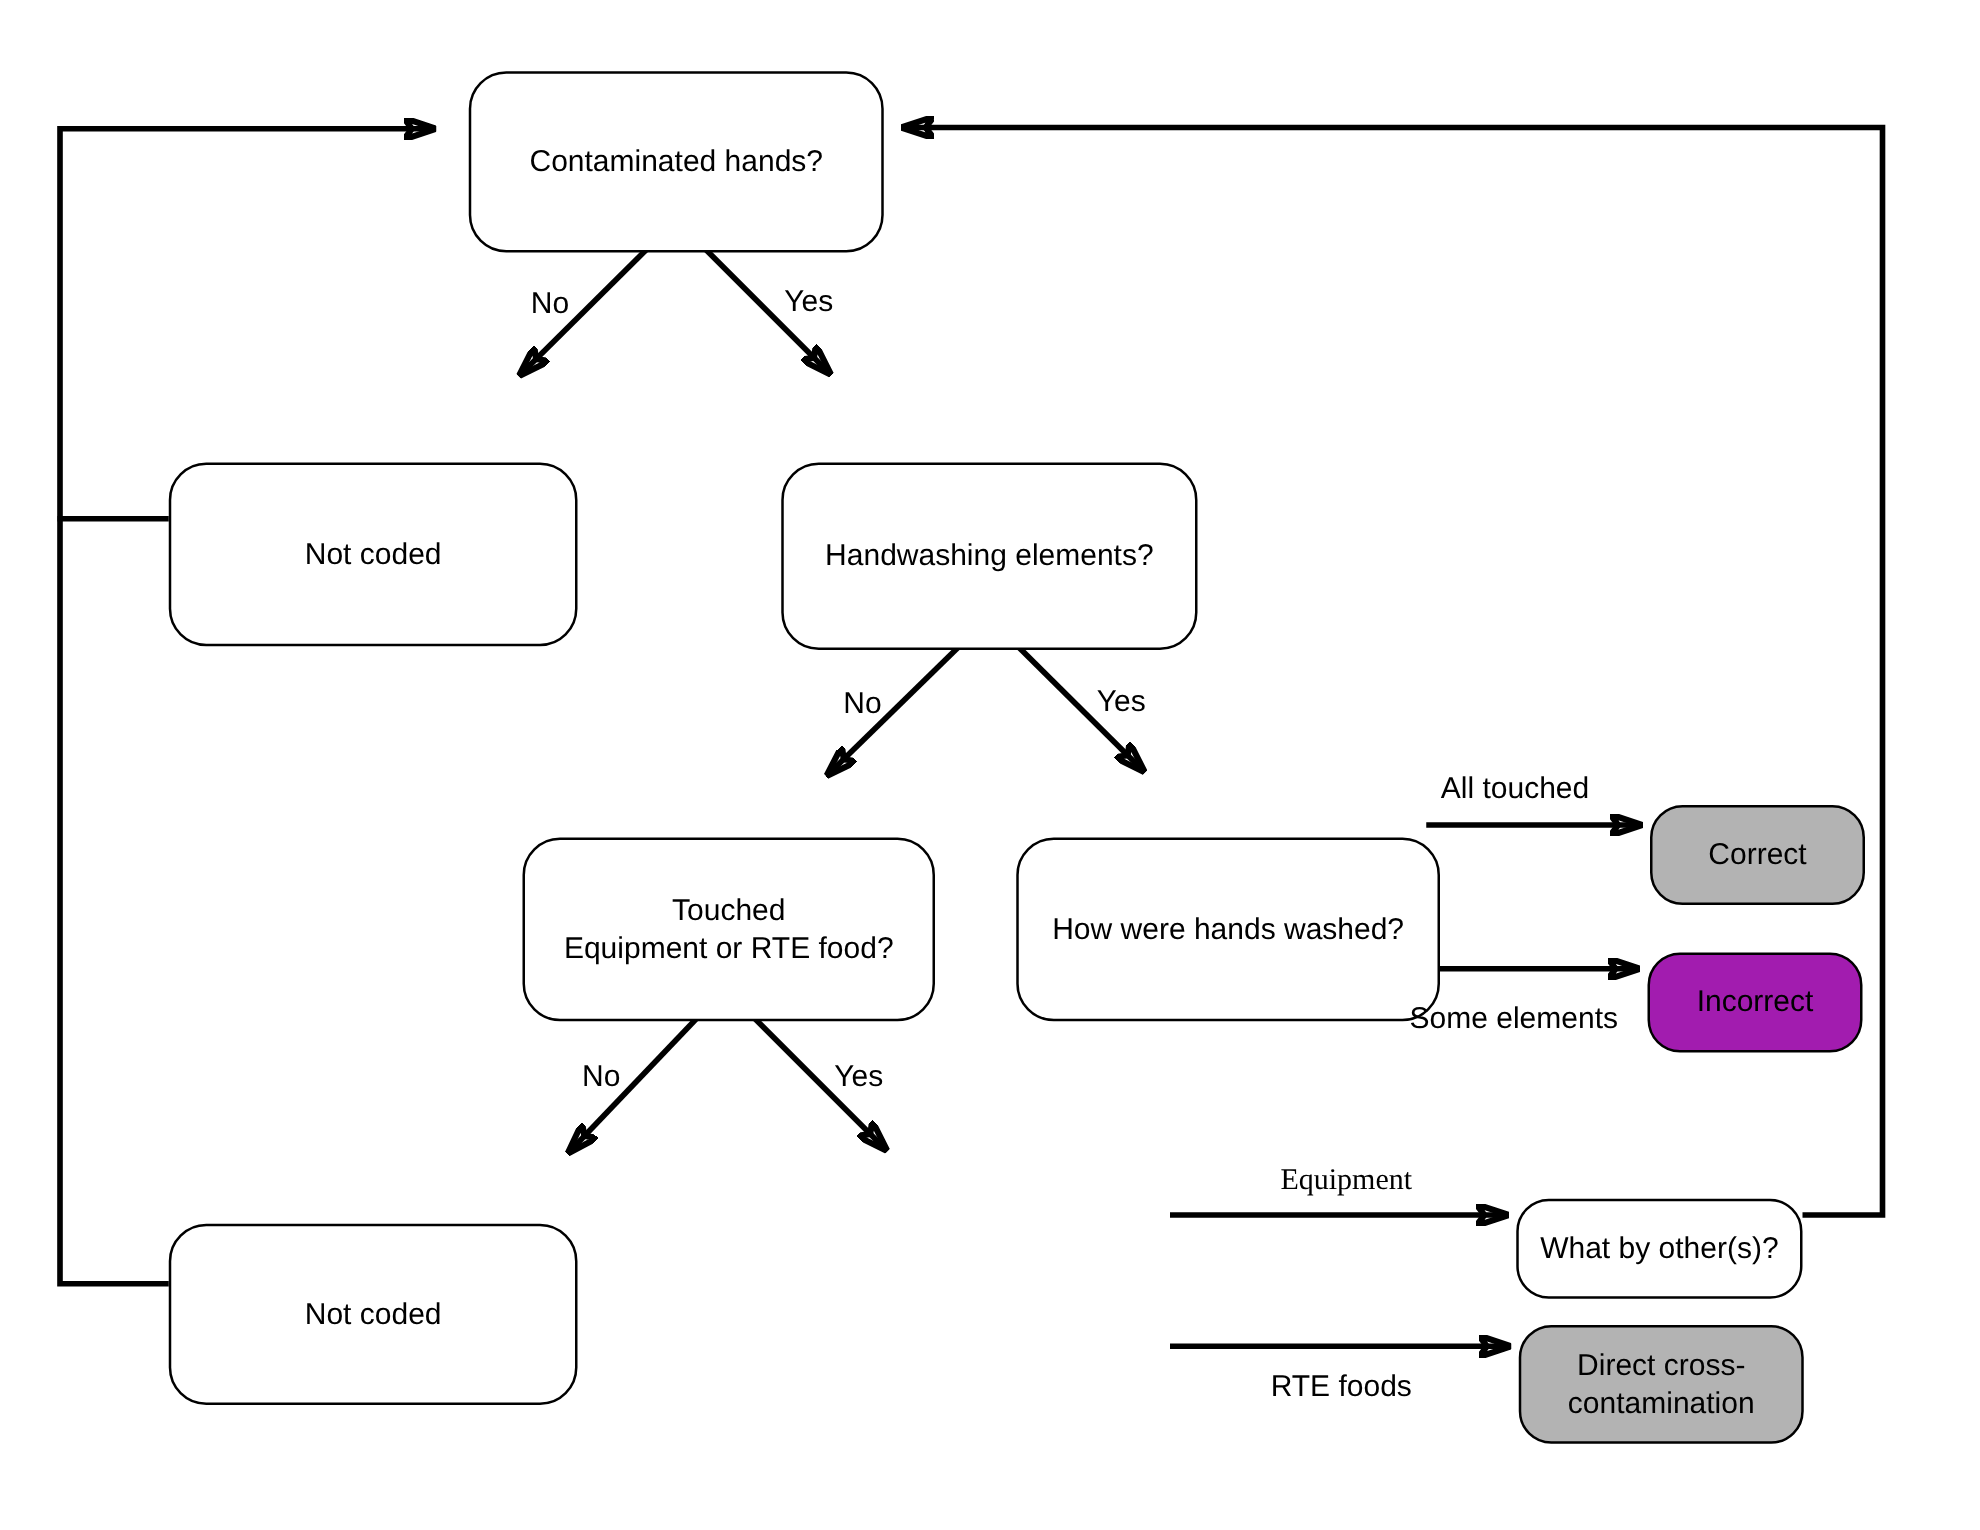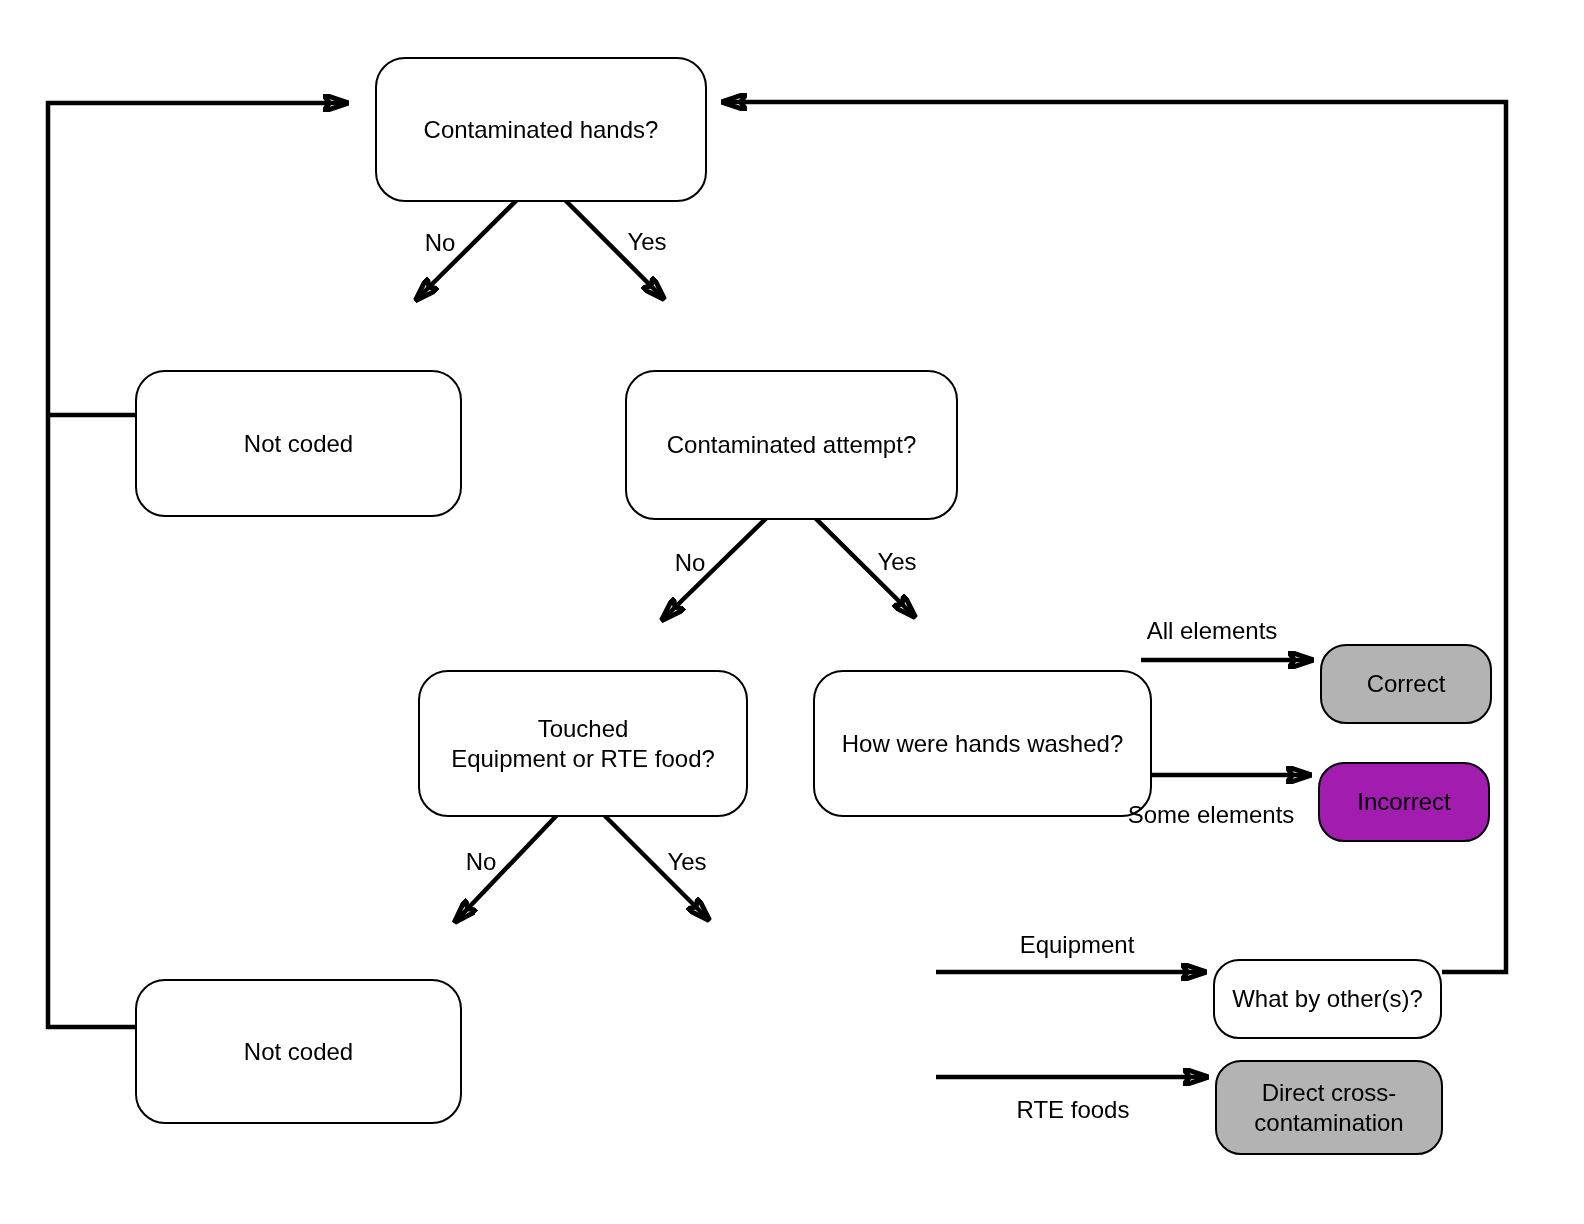--- a/index.html
+++ b/index.html
@@ -82,21 +82,21 @@
     <path d="M135 1027 L48 1027 L48 103 L349 103" marker-end="url(#arrow)"></path>
     <path d="M135 415 L46 415"></path>
 
     <path d="M1442 972 L1506 972 L1506 102 L721 102" marker-end="url(#arrow)"></path>
   </svg>
 
   <div class="node big" style="left:375px; top:30px; width:332px; height:145px;">Contaminated hands?</div>
 
   <div class="node big" style="left:135px; top:343px; width:327px; height:147px;">Not coded</div>
 
-  <div class="node big" style="left:625px; top:343px; width:333px; height:150px;">Contaminated attempt?</div>
+  <div class="node big" style="left:625px; top:343px; width:333px; height:150px;">Handwashing elements?</div>
 
   <div class="node big" style="left:418px; top:643px; width:330px; height:147px;">Touched
 Equipment or RTE food?</div>
 
   <div class="node big" style="left:813px; top:643px; width:339px; height:147px;">How were hands washed?</div>
 
   <div class="node small terminal" style="left: 1320px; top: 617px; width: 172px; height: 80px; background: rgb(179, 179, 179);">Correct</div>
 
   <div class="node small terminal" style="left: 1318px; top: 735px; width: 172px; height: 80px; background: #a21caf;">Incorrect</div>
 
@@ -113,21 +113,21 @@
   <div class="edge-label" style="left:647px; top:242px;">Yes</div>
 
   <div class="edge-label" style="left:690px; top:563px;">No</div>
 
   <div class="edge-label" style="left:897px; top:562px;">Yes</div>
 
   <div class="edge-label" style="left:481px; top:862px;">No</div>
 
   <div class="edge-label" style="left:687px; top:862px;">Yes</div>
 
-  <div class="edge-label" style="left:1212px; top:631px;">All elements</div>
+  <div class="edge-label" style="left:1212px; top:631px;">All touched</div>
 
   <div class="edge-label" style="left:1211px; top:815px;">Some elements</div>
 
-  <div class="edge-label" style="left:1077px; top:945px;">Equipment</div>
+  <div class="edge-label" style="left:1077px; top:945px;font-family:Liberation Serif, serif;">Equipment</div>
 
   <div class="edge-label" style="left:1073px; top:1110px;">RTE foods</div>
 
 </div>
 
 </body></html>

